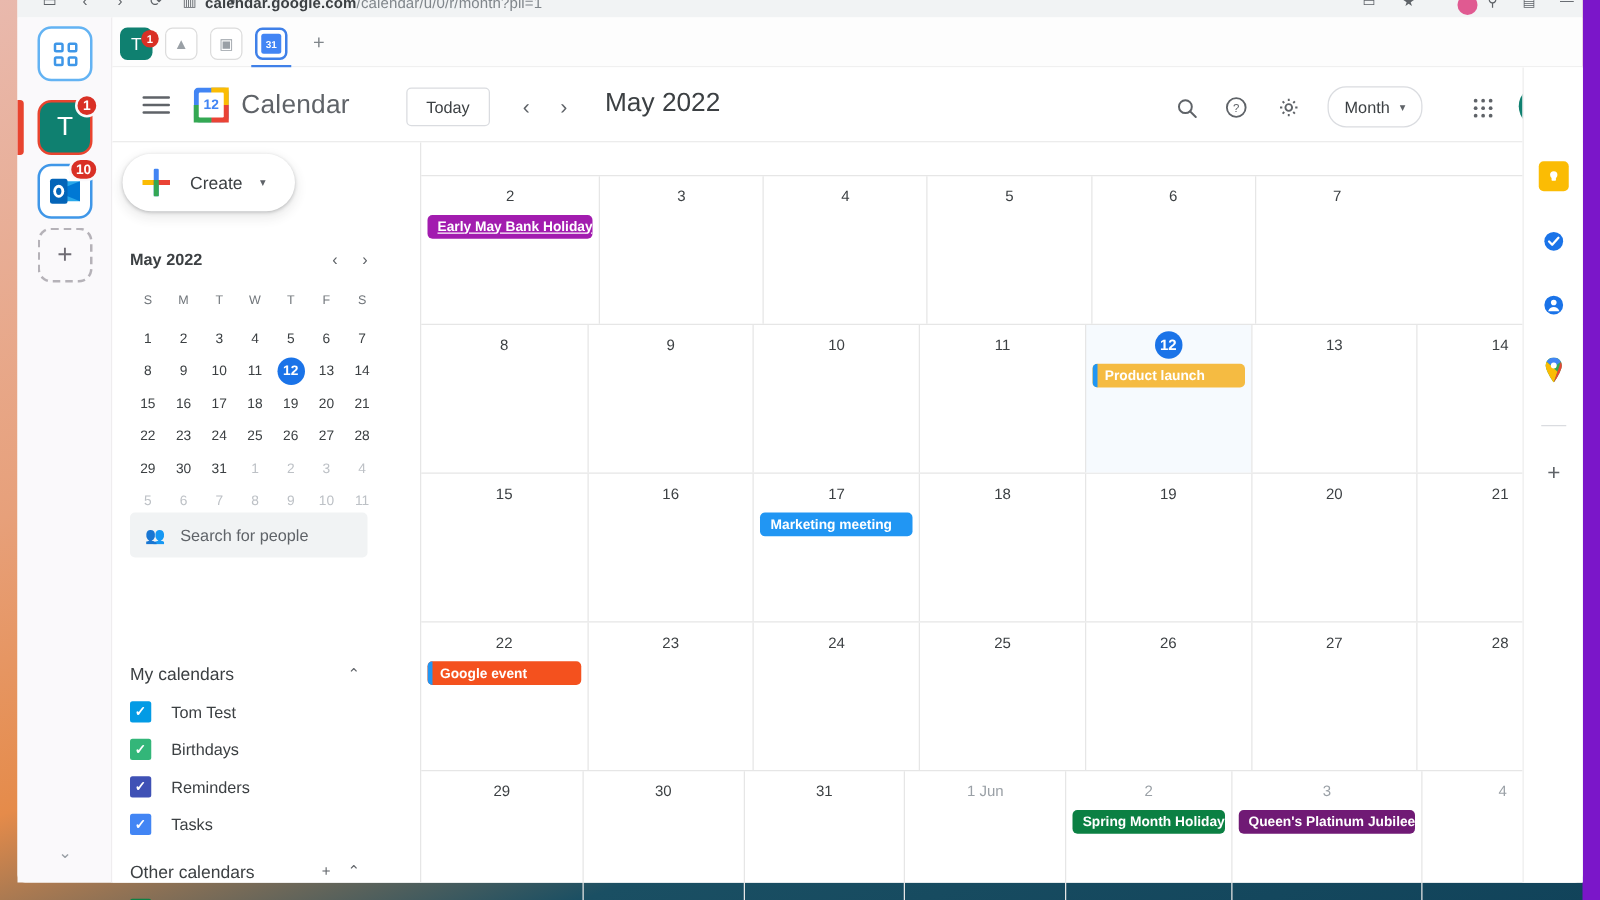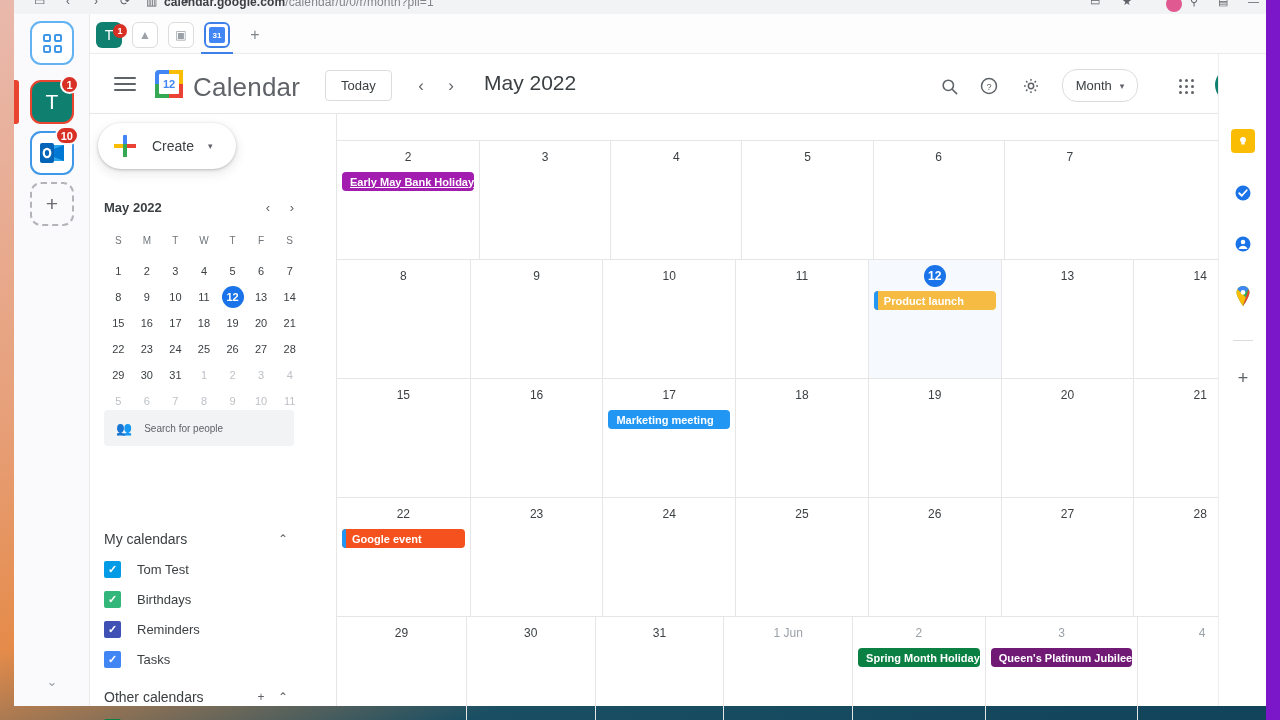--- a/index.html
+++ b/index.html
@@ -137,21 +137,21 @@
   .cal-logo .br { position: absolute; right: 0; bottom: 0; width: 50%; height: 50%; background: #ea4335; }
   .cal-logo .bl { position: absolute; left: 0; bottom: 0; width: 50%; height: 50%; background: #34a853; }
   .cal-logo .inner {
     position: absolute; left: 4px; top: 4px; right: 4px; bottom: 4px;
     background: #fff; border-radius: 1px;
     color: #4285f4; font-size: 11px; font-weight: 700;
     display: flex; align-items: center; justify-content: center;
   }
   .brand {
     position: absolute; left: 103px; top: 18px;
-    font-size: 26px; color: #5f6368; letter-spacing: .2px;
+    font-size: 21px; color: #5f6368; letter-spacing: .2px;
   }
   .btn-today {
     position: absolute; left: 235px; top: 16px; height: 31px; padding: 0 15px;
     border: 1px solid #dadce0; border-radius: 4px; background: #fff;
     color: #3c4043; font-size: 13px; line-height: 29px; cursor: pointer;
   }
   .nav-arrow {
     position: absolute; top: 18px; width: 28px; height: 28px;
     color: #5f6368; font-size: 17px;
     display: flex; align-items: center; justify-content: center; cursor: pointer;
@@ -225,21 +225,21 @@
     width: 22px; height: 22px; border-radius: 50%; background: #1a73e8; color: #fff;
     display: flex; align-items: center; justify-content: center; font-weight: 700;
   }
 
   .search-people {
     position: absolute; left: 14px; top: 296px; width: 190px; height: 36px;
     background: #f1f3f4; border-radius: 4px; display: flex; align-items: center;
     cursor: text;
   }
   .search-people .pico { margin-left: 12px; color: #5f6368; font-size: 13px; }
-  .search-people .ptxt { margin-left: 12px; font-size: 10px; color: #5f6368; }
+  .search-people .ptxt { margin-left: 12px; font-size: 13px; color: #5f6368; }
 
   .sec-head {
     position: absolute; left: 14px; width: 190px; height: 34px;
     display: flex; align-items: center;
   }
   .sec-head .stitle { flex: 1; font-size: 14px; color: #3c4043; }
   .sec-head .sbtn {
     width: 22px; height: 22px; display: flex; align-items: center; justify-content: center;
     color: #5f6368; font-size: 12px; cursor: pointer;
   }

